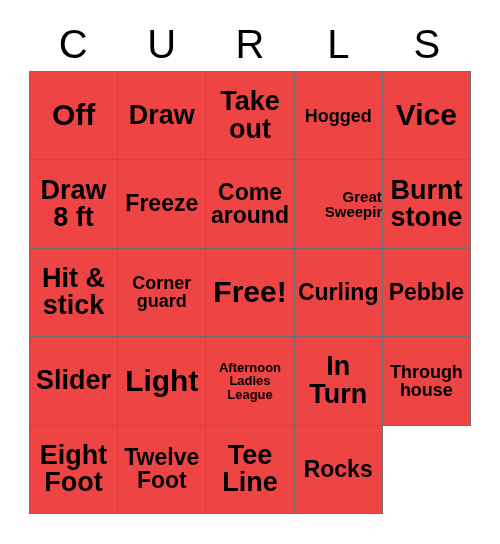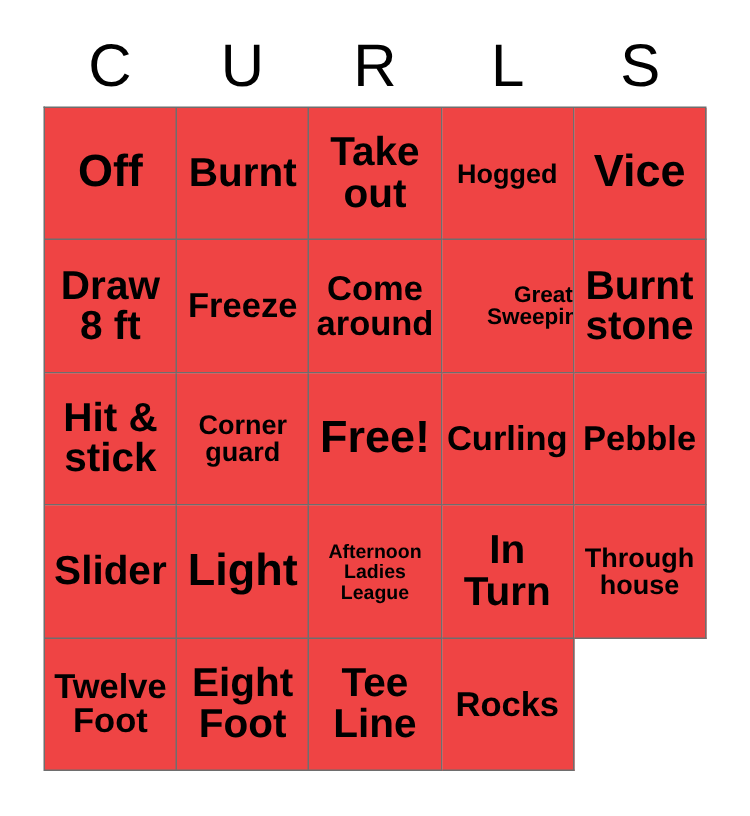--- a/index.html
+++ b/index.html
@@ -92,21 +92,21 @@
     <div class="header-letter">L</div>
     <div class="header-letter">S</div>
   </div>
 
   <div id="grid">
 
     <div class="cell sz-xl">
         <span class="cell-text">Off</span>
       </div>
     <div class="cell sz-lg">
-        <span class="cell-text">Burnt</span>
+        <span class="cell-text">Draw</span>
       </div>
     <div class="cell sz-lg">
         <span class="cell-text">Take out</span>
       </div>
     <div class="cell sz-sm">
         <span class="cell-text">Hogged</span>
       </div>
     <div class="cell sz-xl">
         <span class="cell-text">Vice</span>
       </div>
@@ -152,25 +152,25 @@
     <div class="cell sz-xxs">
         <span class="cell-text">Afternoon Ladies League</span>
       </div>
     <div class="cell sz-lg">
         <span class="cell-text">In Turn</span>
       </div>
 
     <div class="cell sz-sm">
         <span class="cell-text">Through house</span>
       </div>
+    <div class="cell sz-lg">
+        <span class="cell-text">Eight Foot</span>
+      </div>
     <div class="cell sz-md">
         <span class="cell-text">Twelve Foot</span>
-      </div>
-    <div class="cell sz-lg">
-        <span class="cell-text">Eight Foot</span>
       </div>
     <div class="cell sz-lg">
         <span class="cell-text">Tee Line</span>
       </div>
     <div class="cell sz-md">
         <span class="cell-text">Rocks</span>
       </div>
 
   </div>
 </div>

